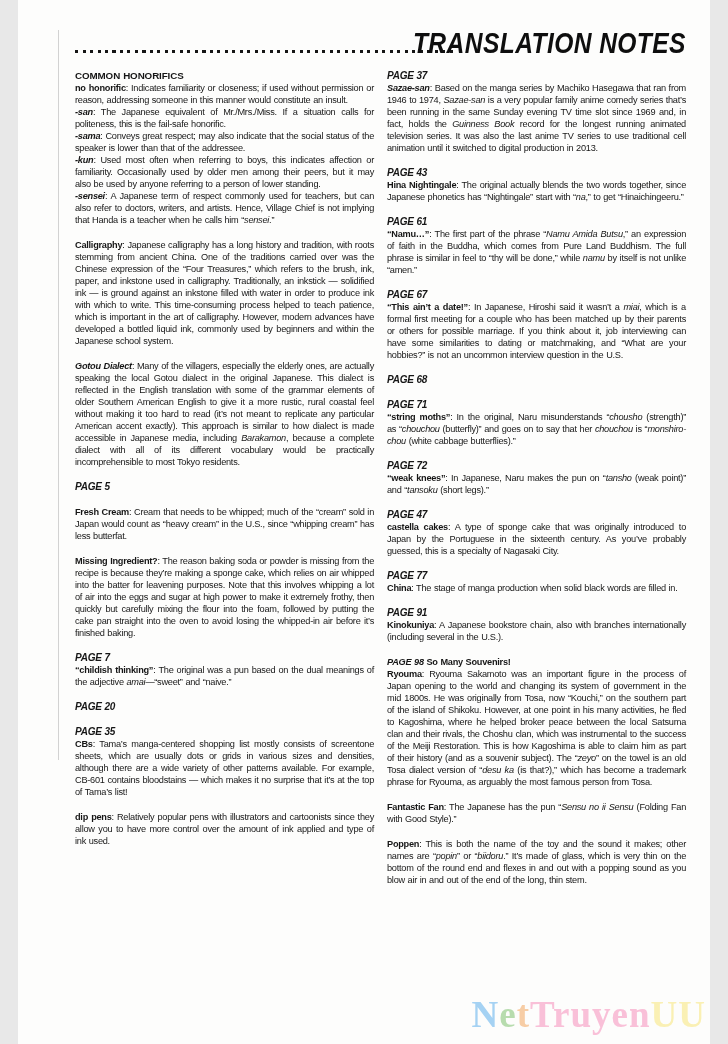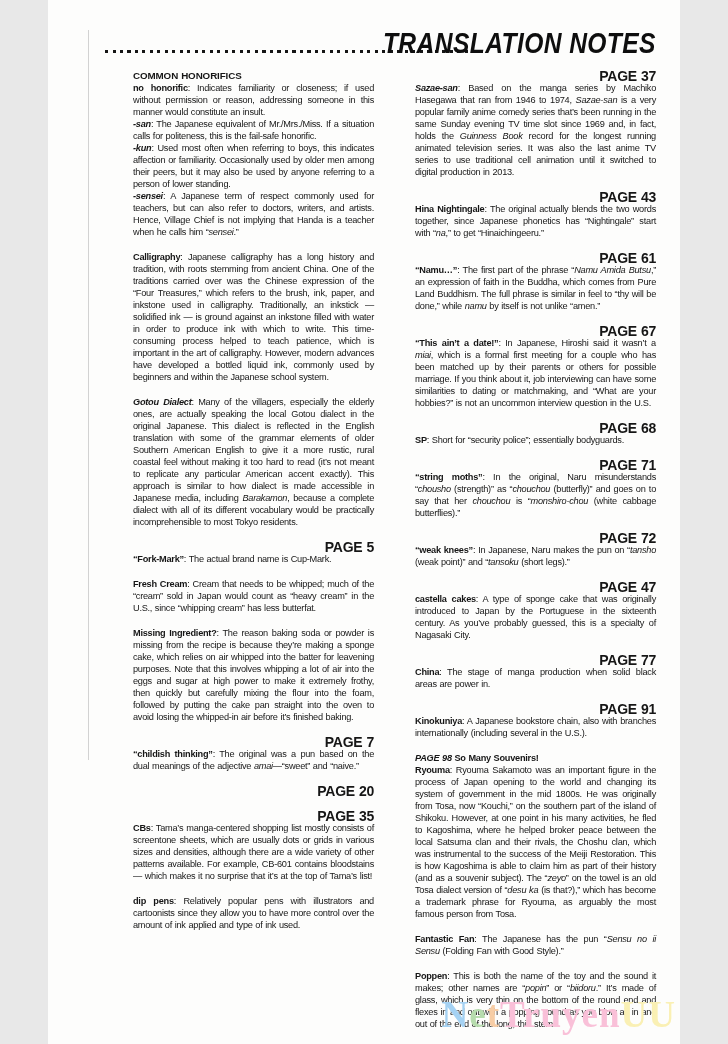--- a/index.html
+++ b/index.html
@@ -1,18 +1,18 @@
 <!DOCTYPE html>
 <html><head>
 <meta charset="utf-8">
 <style>
   html,body{margin:0;padding:0;background:#e8e8e8;}
   .page{
     position:relative;
-    width:632px;height:1044px;
+    width:692px;height:1044px;
     background:#fdfdfc;
     font-family:"Liberation Sans",sans-serif;
     color:#161616;
     overflow:hidden;
     margin:0 auto;
   }
   .scan-edge-line{
     position:absolute;left:40px;top:30px;height:730px;width:1px;
     background:#d2d2d2;
   }
@@ -28,24 +28,24 @@
     transform:scaleX(0.82);transform-origin:right center;
     color:#0e0e0e;
   }
   .cols{
     position:absolute;top:70px;left:57px;right:24px;
     display:flex;gap:13px;
   }
   .col{
     flex:1;min-width:0;
     text-align:justify;
-    font-size:9.2px;line-height:12px;letter-spacing:-0.25px;word-spacing:0.4px;margin-left:28px;
+    font-size:9.2px;line-height:12px;letter-spacing:-0.25px;word-spacing:0.4px;
   }
   .sec-head{font-weight:700;font-size:9.8px;letter-spacing:-0.1px;}
-  .page-head{font-weight:700;font-size:14px;text-align:right;}
+  .page-head{font-weight:700;font-style:italic;font-size:10px;text-align:left;}
   .para{margin:0;}
   .gap{height:13px;}
   .seg-b{font-weight:700;}
   .seg-bi{font-weight:700;font-style:italic;}
   .seg-i{font-style:italic;}
   .seg-hb{font-weight:700;font-style:italic;}
   .watermark{
     position:absolute;right:4px;bottom:8px;
     font-family:Liberation Serif, serif;
     font-size:37px;font-weight:800;letter-spacing:1px;
@@ -61,29 +61,29 @@
   <div class="header">
     <div class="dotted-leader"></div>
     <div class="page-title">TRANSLATION NOTES</div>
   </div>
 
   <div class="cols">
     <div class="col">
         <div class="sec-head">COMMON HONORIFICS</div>
         <div class="para"><span class="seg-b">no honorific</span><span class="seg-n">: Indicates familiarity or closeness; if used without permission or reason, addressing someone in this manner would constitute an insult.</span></div>
         <div class="para"><span class="seg-bi">-san</span><span class="seg-n">: The Japanese equivalent of Mr./Mrs./Miss. If a situation calls for politeness, this is the fail-safe honorific.</span></div>
+        <div class="para"><span class="seg-bi">-sama</span><span class="seg-n">: Conveys great respect; may also indicate that the social status of the speaker is lower than that of the addressee.</span></div>
         <div class="para"><span class="seg-bi">-kun</span><span class="seg-n">: Used most often when referring to boys, this indicates affection or familiarity. Occasionally used by older men among their peers, but it may also be used by anyone referring to a person of lower standing.</span></div>
         <div class="para"><span class="seg-bi">-sensei</span><span class="seg-n">: A Japanese term of respect commonly used for teachers, but can also refer to doctors, writers, and artists. Hence, Village Chief is not implying that Handa is a teacher when he calls him “</span><span class="seg-i">sensei</span><span class="seg-n">.”</span></div>
         <div class="gap"></div>
         <div class="para"><span class="seg-b">Calligraphy</span><span class="seg-n">: Japanese calligraphy has a long history and tradition, with roots stemming from ancient China. One of the traditions carried over was the Chinese expression of the “Four Treasures,” which refers to the brush, ink, paper, and inkstone used in calligraphy. Traditionally, an inkstick — solidified ink — is ground against an inkstone filled with water in order to produce ink with which to write. This time-consuming process helped to teach patience, which is important in the art of calligraphy. However, modern advances have developed a bottled liquid ink, commonly used by beginners and within the Japanese school system.</span></div>
         <div class="gap"></div>
         <div class="para"><span class="seg-bi">Gotou Dialect</span><span class="seg-n">: Many of the villagers, especially the elderly ones, are actually speaking the local Gotou dialect in the original Japanese. This dialect is reflected in the English translation with some of the grammar elements of older Southern American English to give it a more rustic, rural coastal feel without making it too hard to read (it’s not meant to replicate any particular American accent exactly). This approach is similar to how dialect is made accessible in Japanese media, including </span><span class="seg-i">Barakamon</span><span class="seg-n">, because a complete dialect with all of its different vocabulary would be practically incomprehensible to most Tokyo residents.</span></div>
         <div class="gap"></div>
         <div class="page-head">PAGE 5</div>
-        <div class="para"><span class="seg-b">“Fork-Mark”</span><span class="seg-n">: The actual brand name is Cup-Mark.</span></div>
         <div class="gap"></div>
         <div class="para"><span class="seg-b">Fresh Cream</span><span class="seg-n">: Cream that needs to be whipped; much of the “cream” sold in Japan would count as “heavy cream” in the U.S., since “whipping cream” has less butterfat.</span></div>
         <div class="gap"></div>
         <div class="para"><span class="seg-b">Missing Ingredient?</span><span class="seg-n">: The reason baking soda or powder is missing from the recipe is because they’re making a sponge cake, which relies on air whipped into the batter for leavening purposes. Note that this involves whipping a lot of air into the eggs and sugar at high power to make it extremely frothy, then quickly but carefully mixing the flour into the foam, followed by putting the cake pan straight into the oven to avoid losing the whipped-in air before it’s finished baking.</span></div>
         <div class="gap"></div>
         <div class="page-head">PAGE 7</div>
         <div class="para"><span class="seg-b">“childish thinking”</span><span class="seg-n">: The original was a pun based on the dual meanings of the adjective </span><span class="seg-i">amai</span><span class="seg-n">—“sweet” and “naive.”</span></div>
         <div class="gap"></div>
         <div class="page-head">PAGE 20</div>
         <div class="gap"></div>
@@ -99,33 +99,32 @@
         <div class="page-head">PAGE 43</div>
         <div class="para"><span class="seg-b">Hina Nightingale</span><span class="seg-n">: The original actually blends the two words together, since Japanese phonetics has “Nightingale” start with “</span><span class="seg-i">na</span><span class="seg-n">,” to get “Hinaichingeeru.”</span></div>
         <div class="gap"></div>
         <div class="page-head">PAGE 61</div>
         <div class="para"><span class="seg-b">“Namu…”</span><span class="seg-n">: The first part of the phrase “</span><span class="seg-i">Namu Amida Butsu</span><span class="seg-n">,” an expression of faith in the Buddha, which comes from Pure Land Buddhism. The full phrase is similar in feel to “thy will be done,” while </span><span class="seg-i">namu</span><span class="seg-n"> by itself is not unlike “amen.”</span></div>
         <div class="gap"></div>
         <div class="page-head">PAGE 67</div>
         <div class="para"><span class="seg-b">“This ain’t a date!”</span><span class="seg-n">: In Japanese, Hiroshi said it wasn’t a </span><span class="seg-i">miai</span><span class="seg-n">, which is a formal first meeting for a couple who has been matched up by their parents or others for possible marriage. If you think about it, job interviewing can have some similarities to dating or matchmaking, and “What are your hobbies?” is not an uncommon interview question in the U.S.</span></div>
         <div class="gap"></div>
         <div class="page-head">PAGE 68</div>
-        <div class="para"><span class="seg-b">SP</span><span class="seg-n">: Short for “security police”; essentially bodyguards.</span></div>
         <div class="gap"></div>
         <div class="page-head">PAGE 71</div>
         <div class="para"><span class="seg-b">“string moths”</span><span class="seg-n">: In the original, Naru misunderstands “</span><span class="seg-i">chousho</span><span class="seg-n"> (strength)” as “</span><span class="seg-i">chouchou</span><span class="seg-n"> (butterfly)” and goes on to say that her </span><span class="seg-i">chouchou</span><span class="seg-n"> is “</span><span class="seg-i">monshiro-chou</span><span class="seg-n"> (white cabbage butterflies).”</span></div>
         <div class="gap"></div>
         <div class="page-head">PAGE 72</div>
         <div class="para"><span class="seg-b">“weak knees”</span><span class="seg-n">: In Japanese, Naru makes the pun on “</span><span class="seg-i">tansho</span><span class="seg-n"> (weak point)” and “</span><span class="seg-i">tansoku</span><span class="seg-n"> (short legs).”</span></div>
         <div class="gap"></div>
         <div class="page-head">PAGE 47</div>
         <div class="para"><span class="seg-b">castella cakes</span><span class="seg-n">: A type of sponge cake that was originally introduced to Japan by the Portuguese in the sixteenth century. As you’ve probably guessed, this is a specialty of Nagasaki City.</span></div>
         <div class="gap"></div>
         <div class="page-head">PAGE 77</div>
-        <div class="para"><span class="seg-b">China</span><span class="seg-n">: The stage of manga production when solid black areas are power in.</span></div>
+        <div class="para"><span class="seg-b">China</span><span class="seg-n">: The stage of manga production when solid black words are filled in.</span></div>
         <div class="gap"></div>
         <div class="page-head">PAGE 91</div>
         <div class="para"><span class="seg-b">Kinokuniya</span><span class="seg-n">: A Japanese bookstore chain, also with branches internationally (including several in the U.S.).</span></div>
         <div class="gap"></div>
         <div class="para"><span class="seg-hb">PAGE 98 </span><span class="seg-b">So Many Souvenirs!</span></div>
         <div class="para"><span class="seg-b">Ryouma</span><span class="seg-n">: Ryouma Sakamoto was an important figure in the process of Japan opening to the world and changing its system of government in the mid 1800s. He was originally from Tosa, now “Kouchi,” on the southern part of the island of Shikoku. However, at one point in his many activities, he fled to Kagoshima, where he helped broker peace between the local Satsuma clan and their rivals, the Choshu clan, which was instrumental to the success of the Meiji Restoration. This is how Kagoshima is able to claim him as part of their history (and as a souvenir subject). The “</span><span class="seg-i">zeyo</span><span class="seg-n">” on the towel is an old Tosa dialect version of “</span><span class="seg-i">desu ka</span><span class="seg-n"> (is that?),” which has become a trademark phrase for Ryouma, as arguably the most famous person from Tosa.</span></div>
         <div class="gap"></div>
         <div class="para"><span class="seg-b">Fantastic Fan</span><span class="seg-n">: The Japanese has the pun “</span><span class="seg-i">Sensu no ii Sensu</span><span class="seg-n"> (Folding Fan with Good Style).”</span></div>
         <div class="gap"></div>
         <div class="para"><span class="seg-b">Poppen</span><span class="seg-n">: This is both the name of the toy and the sound it makes; other names are “</span><span class="seg-i">popin</span><span class="seg-n">” or “</span><span class="seg-i">biidoru</span><span class="seg-n">.” It’s made of glass, which is very thin on the bottom of the round end and flexes in and out with a popping sound as you blow air in and out of the end of the long, thin stem.</span></div>

